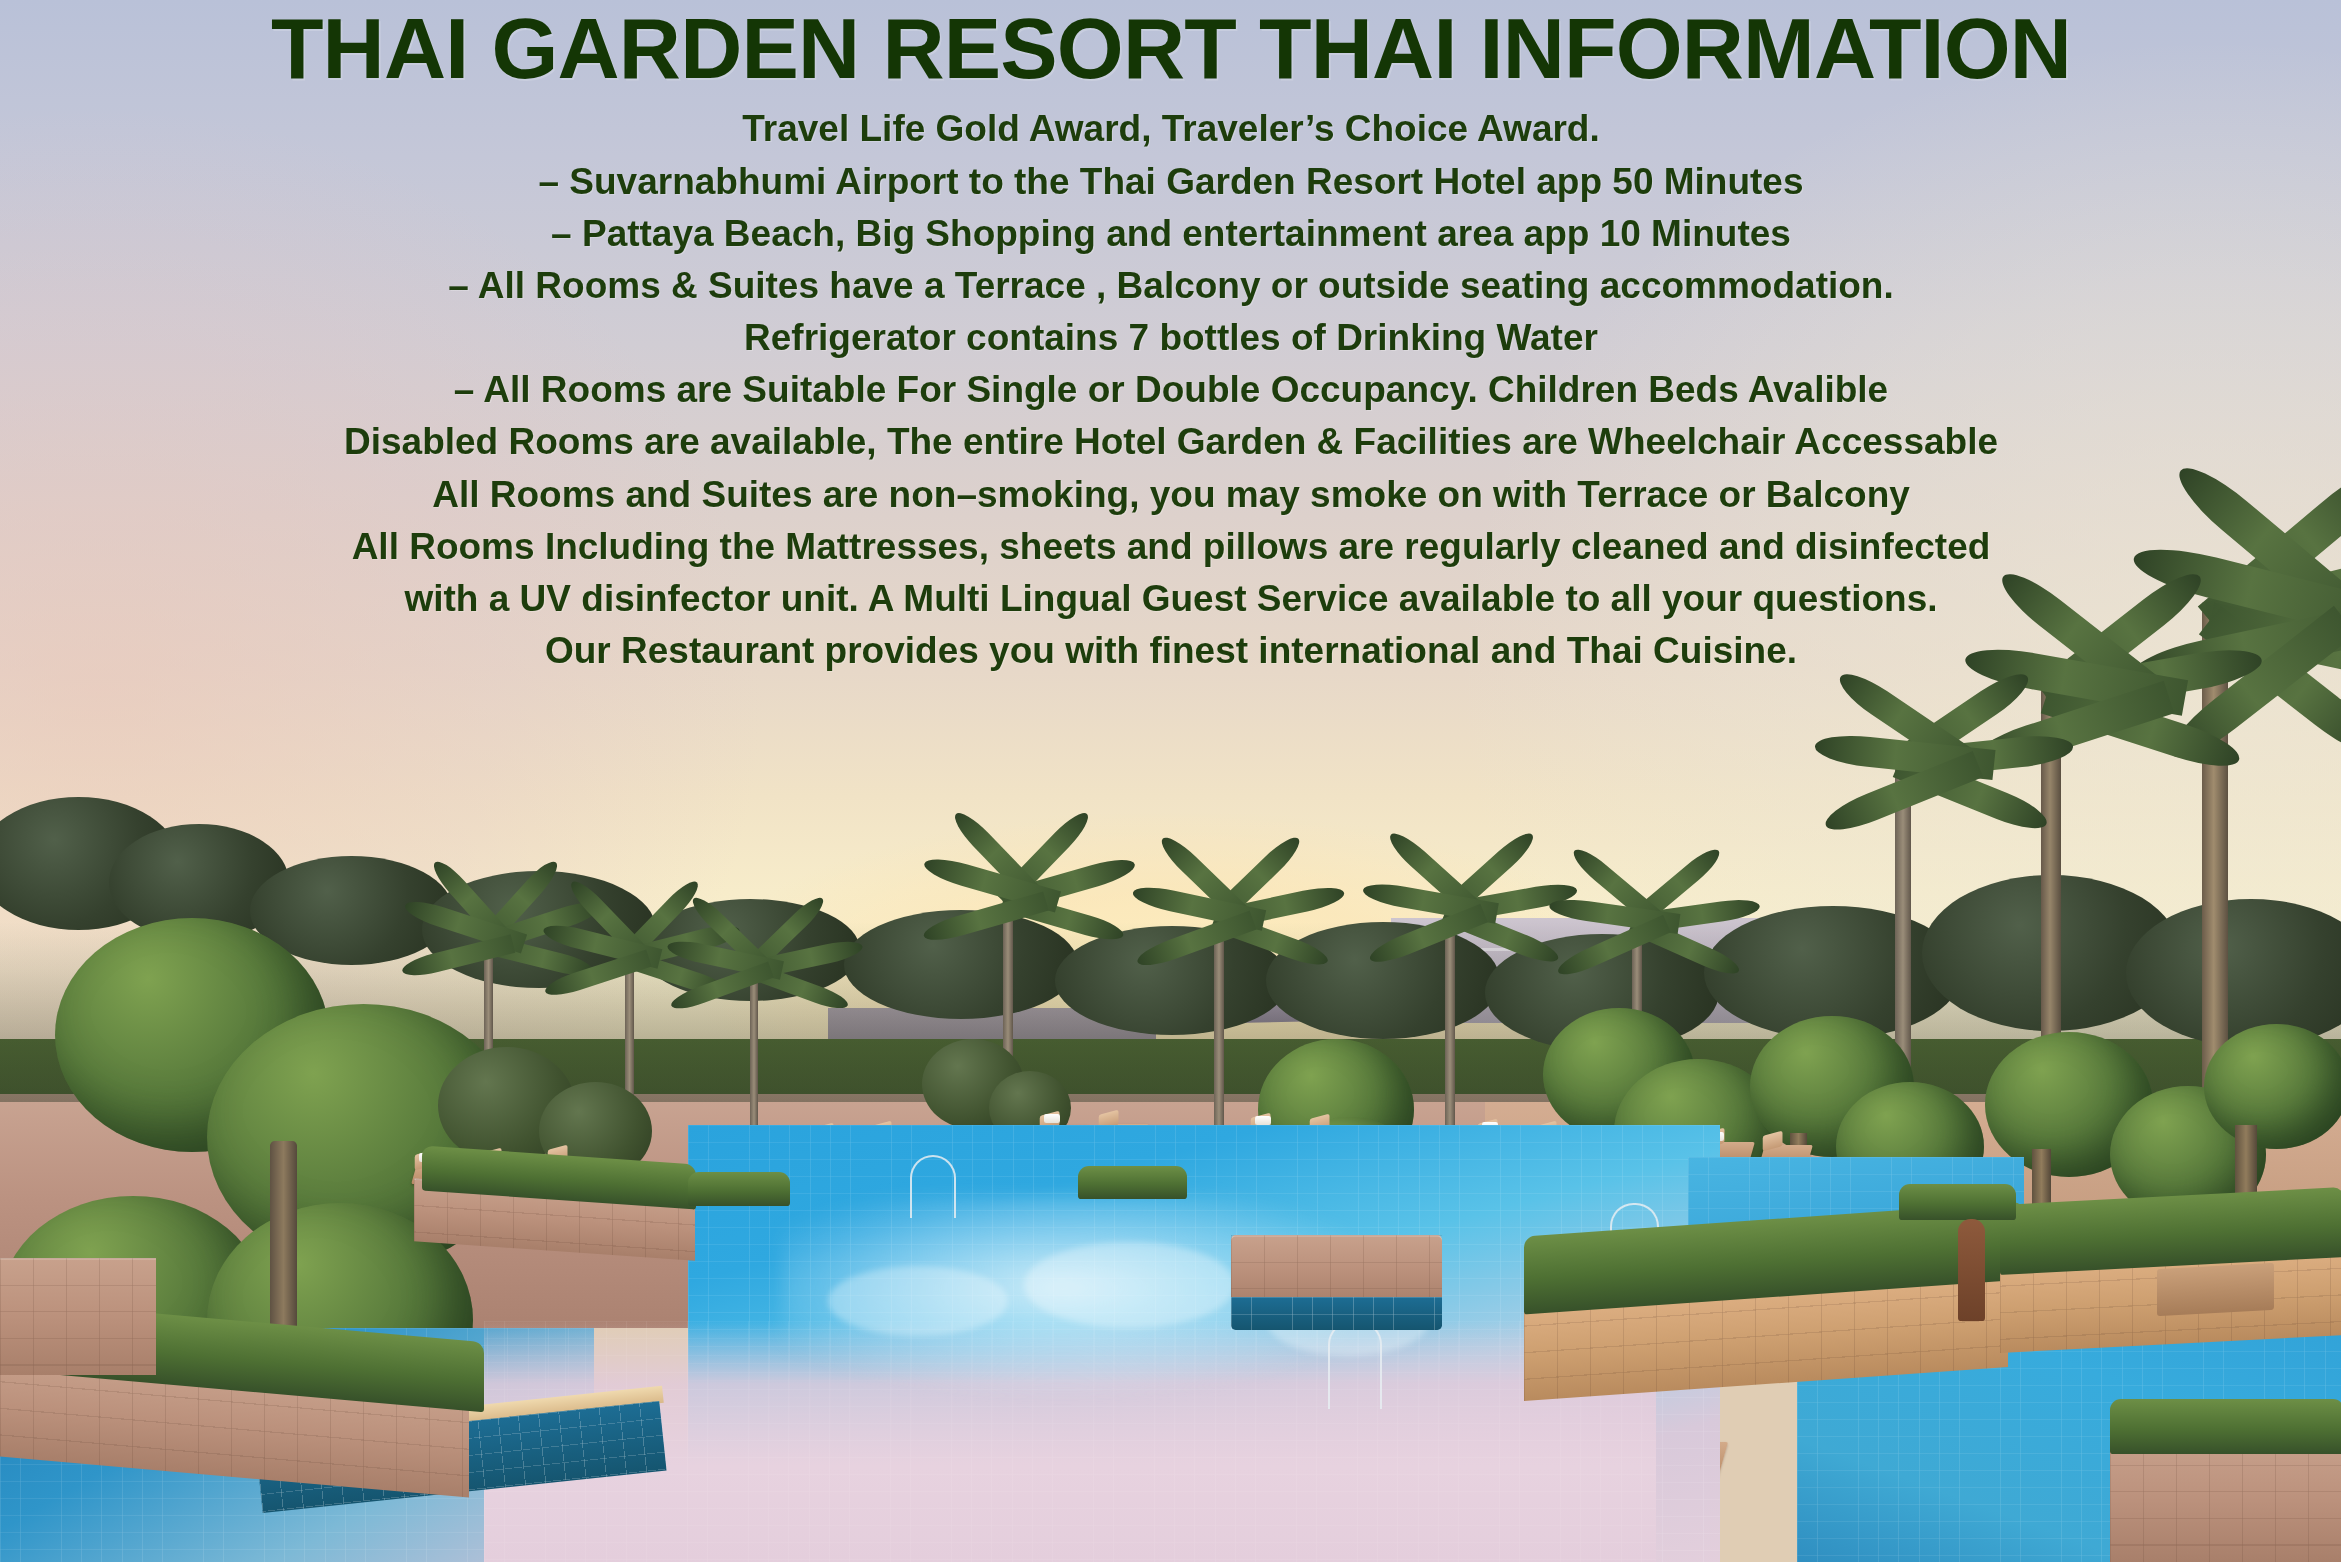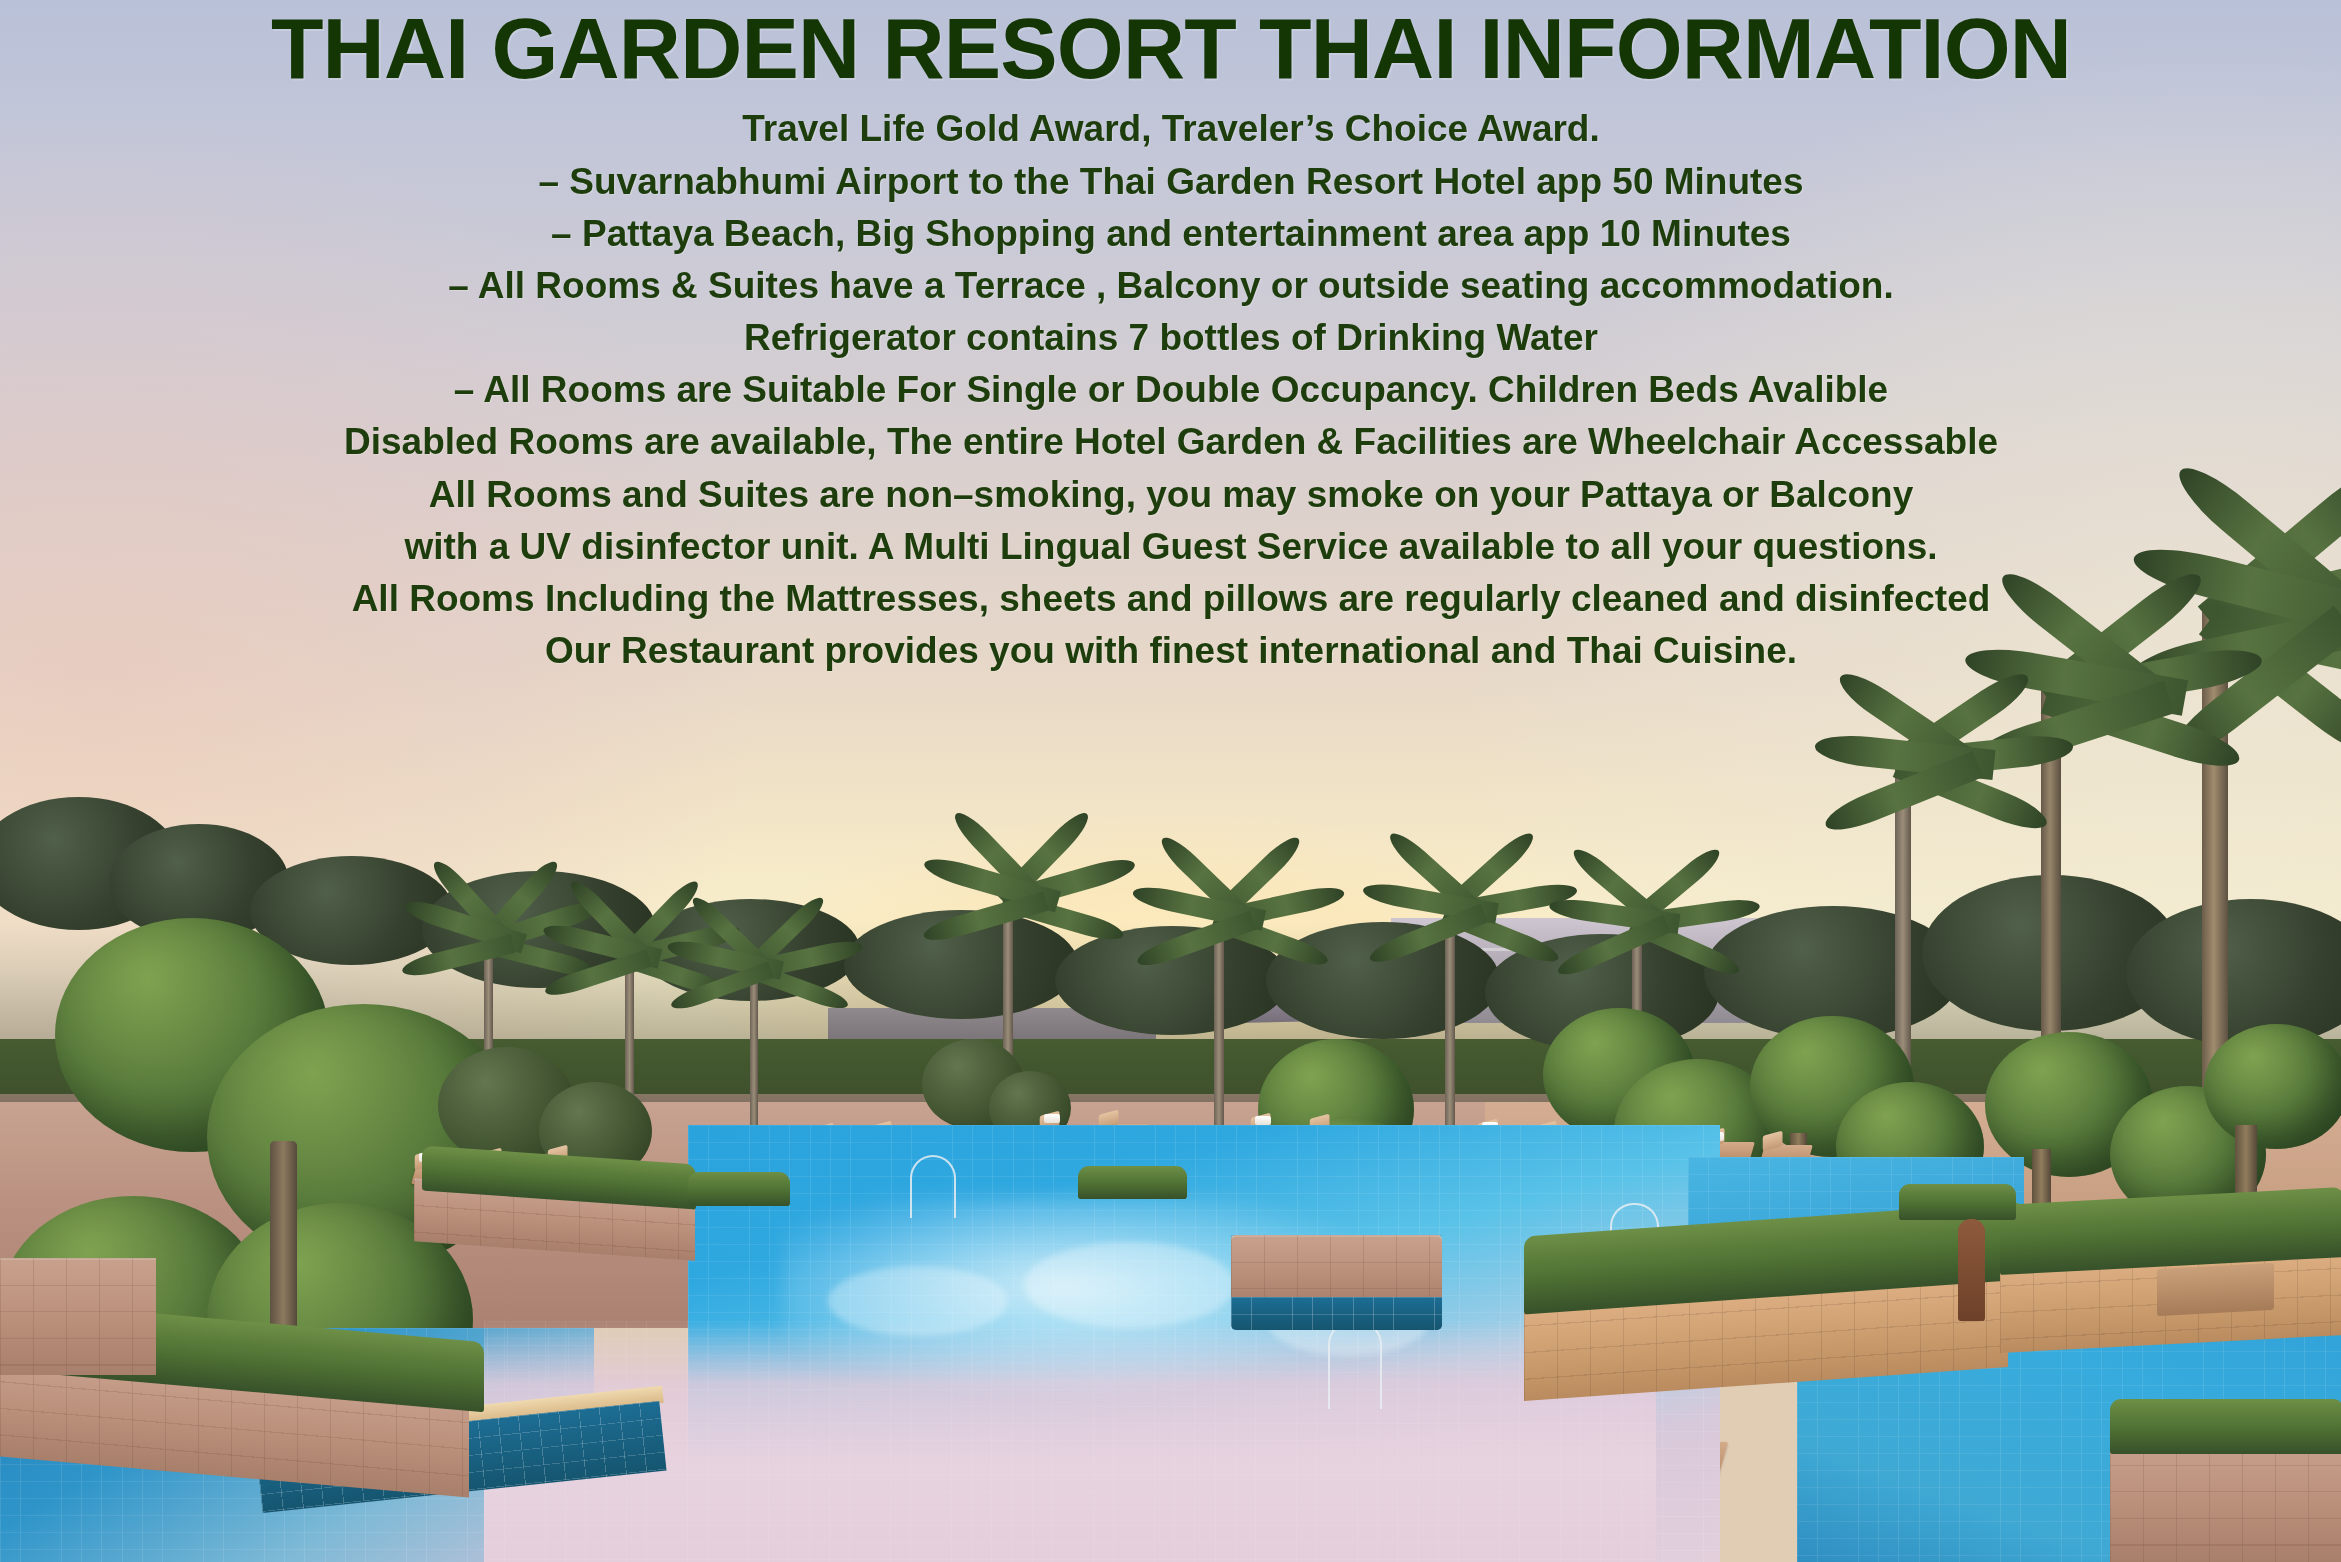--- a/index.html
+++ b/index.html
@@ -436,21 +436,21 @@
   <div class="text-layer">
     <h1 class="title">THAI GARDEN RESORT THAI INFORMATION</h1>
     <div class="body-lines">
       <div>Travel Life Gold Award, Traveler’s Choice Award.</div>
       <div>– Suvarnabhumi Airport to the Thai Garden Resort Hotel app 50 Minutes</div>
       <div>– Pattaya Beach, Big Shopping and entertainment area app 10 Minutes</div>
       <div>– All Rooms &amp; Suites have a Terrace , Balcony or outside seating accommodation.</div>
       <div>Refrigerator contains 7 bottles of Drinking Water</div>
       <div>– All Rooms are Suitable For Single or Double Occupancy. Children Beds Avalible</div>
       <div>Disabled Rooms are available, The entire Hotel Garden &amp; Facilities are Wheelchair Accessable</div>
-      <div>All Rooms and Suites are non–smoking, you may smoke on your Pattaya or Balcony</div>
+      <div>All Rooms and Suites are non–smoking, you may smoke on with Terrace or Balcony</div>
+      <div>All Rooms Including the Mattresses, sheets and pillows are regularly cleaned and disinfected</div>
       <div>with a UV disinfector unit. A Multi Lingual Guest Service available to all your questions.</div>
-      <div>All Rooms Including the Mattresses, sheets and pillows are regularly cleaned and disinfected</div>
       <div>Our Restaurant provides you with finest international and Thai Cuisine.</div>
     </div>
   </div>
 
 </div>
 
 
 </body></html>

